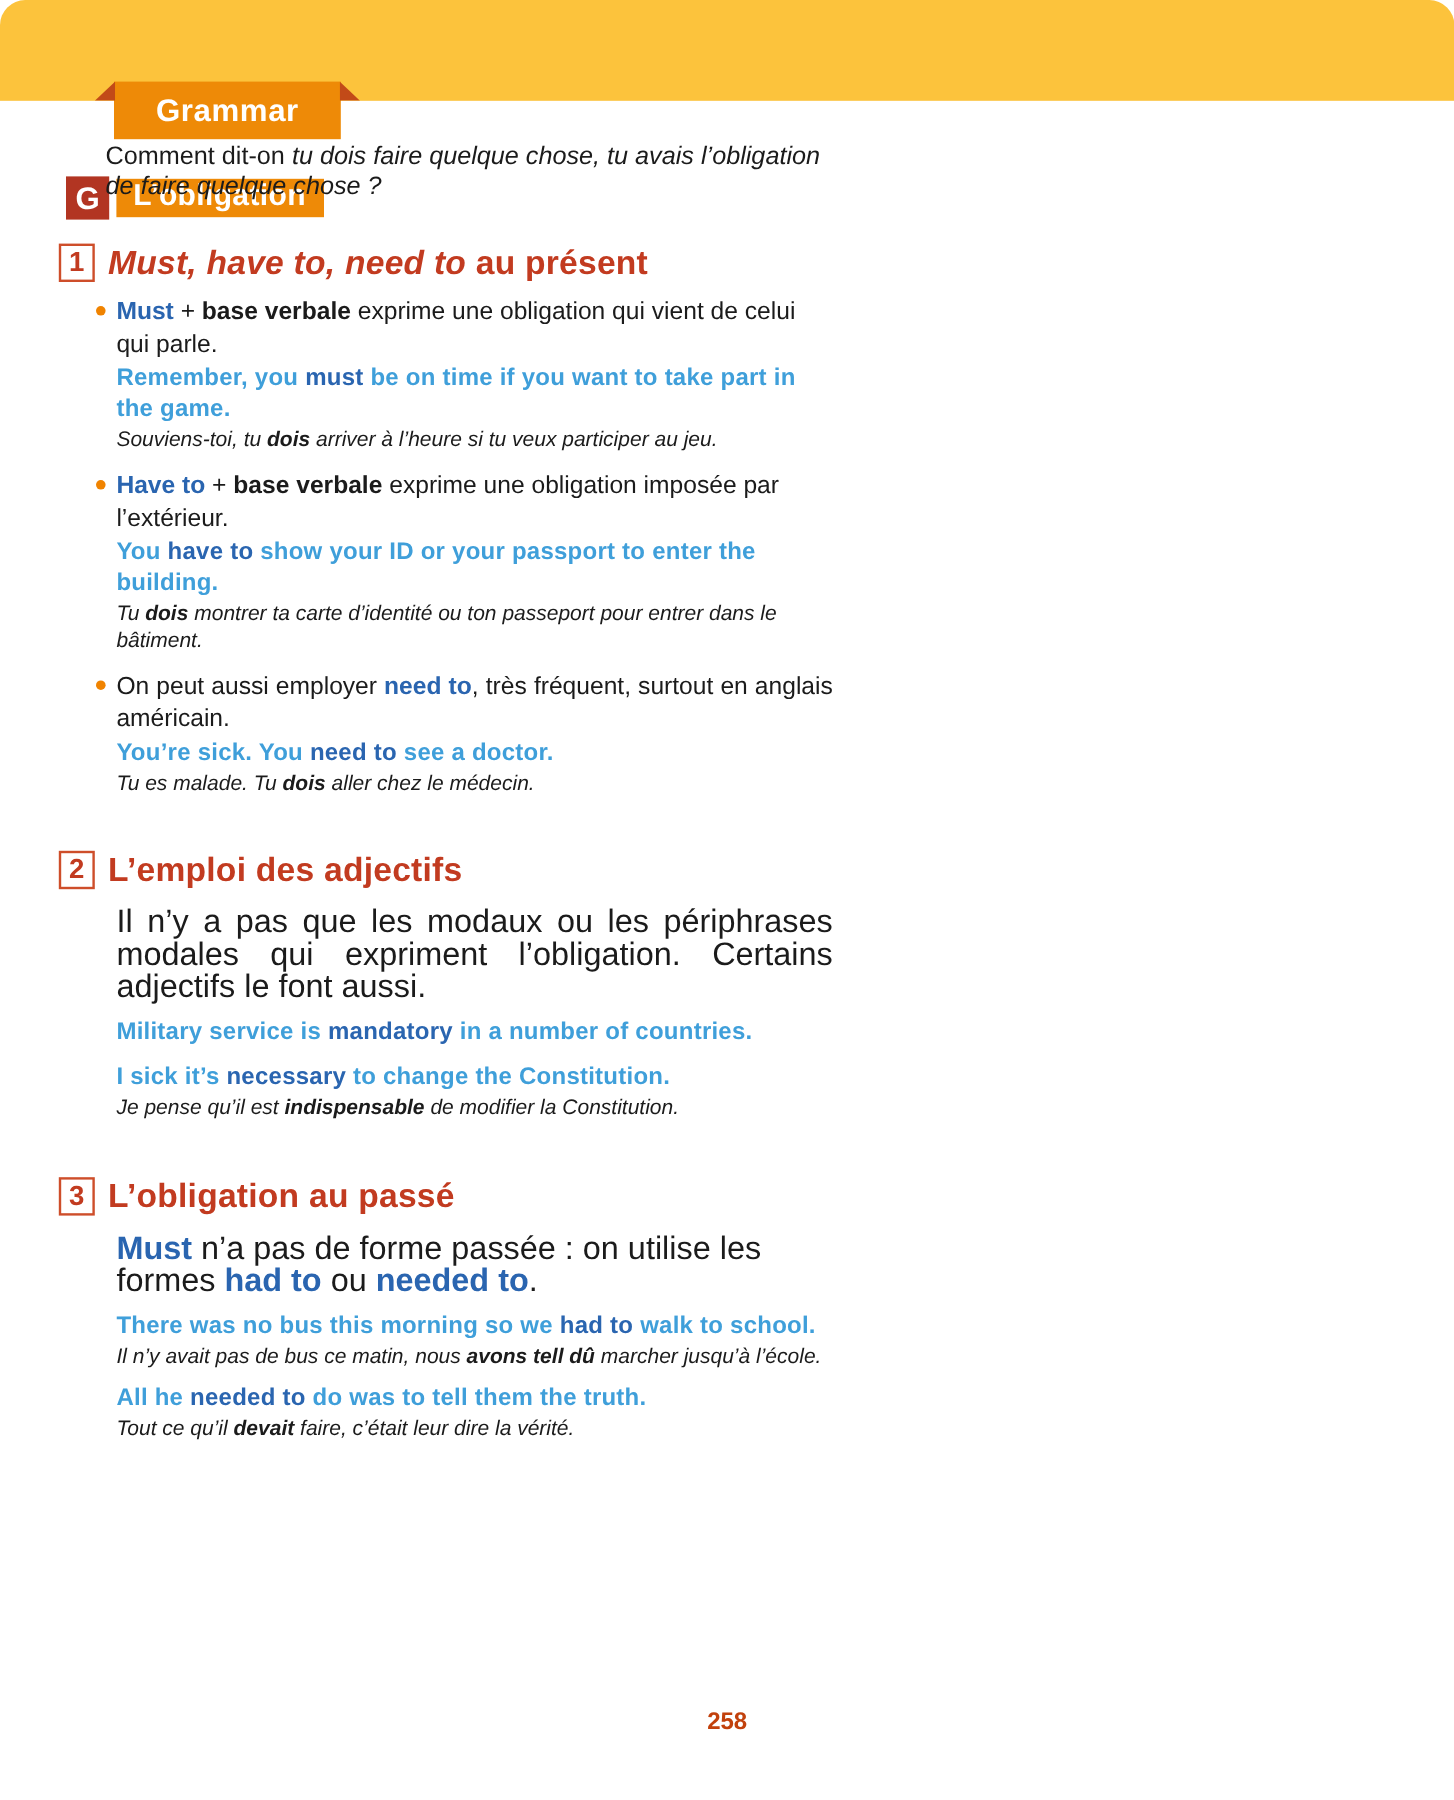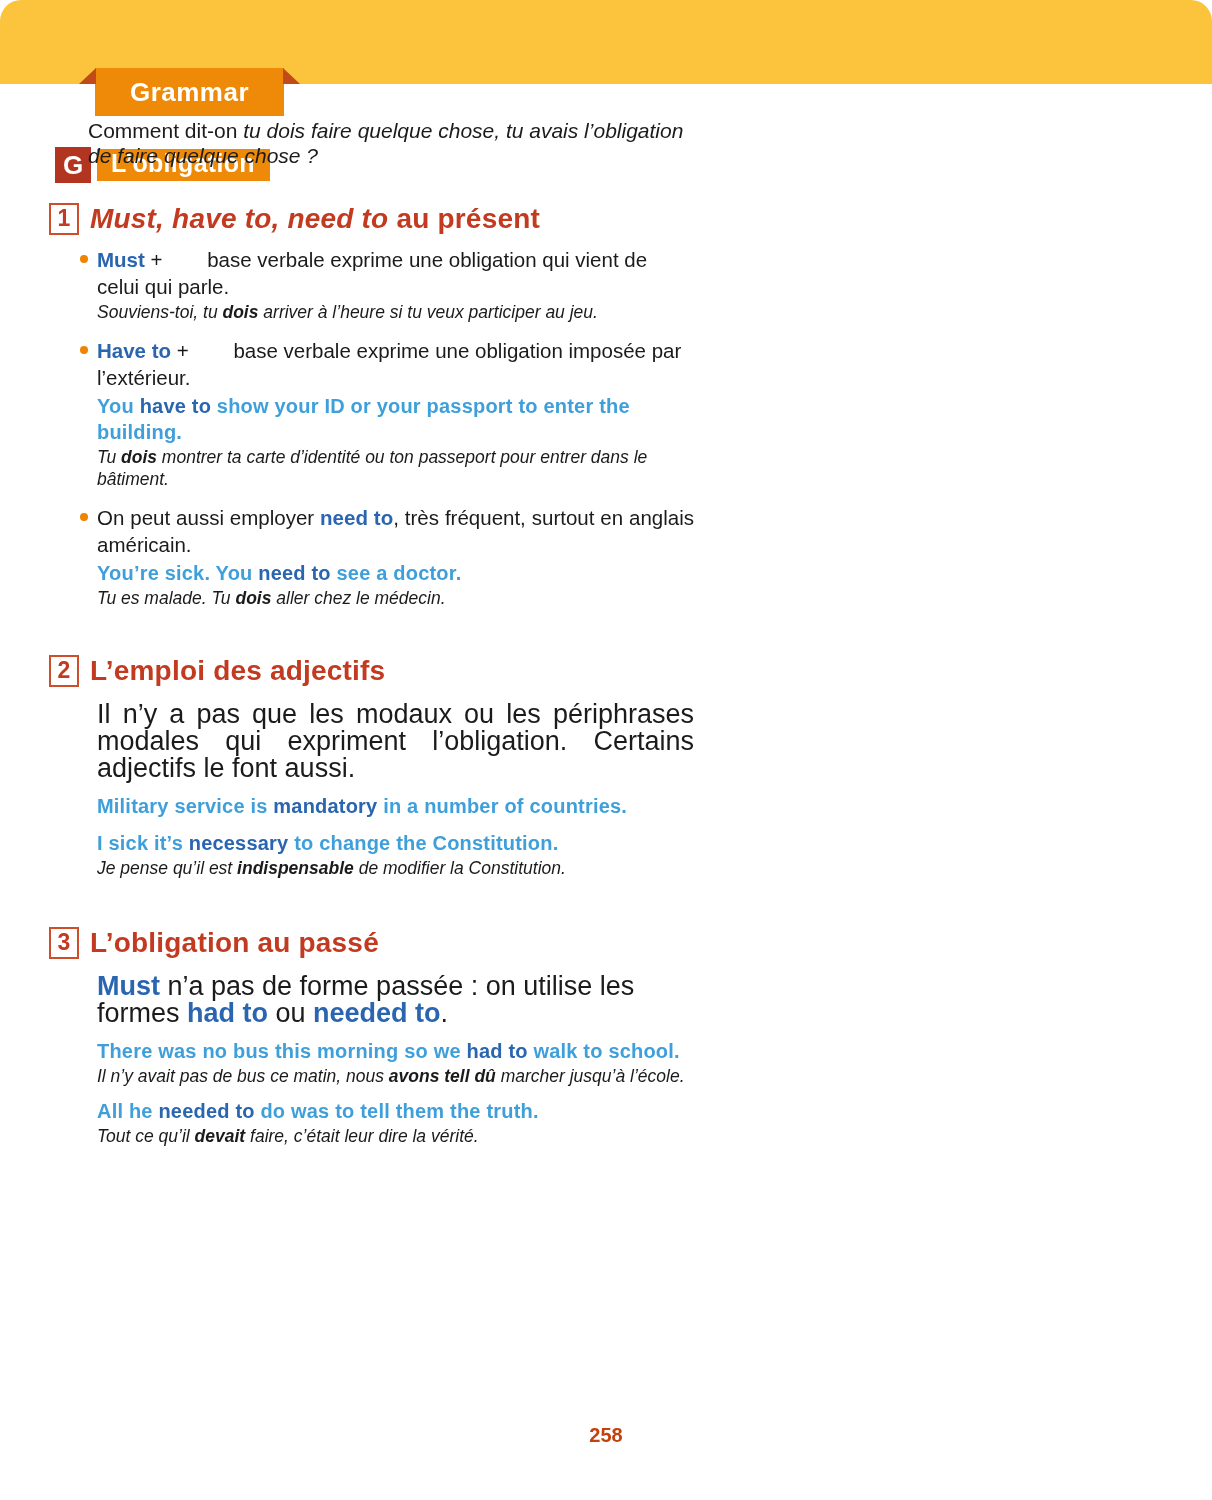--- a/index.html
+++ b/index.html
@@ -59,21 +59,21 @@
 
   .s2{margin-top:44px;}
   .s3{margin-top:46px;}
 
   .page-num{position:absolute;left:0;top:1424px;width:100%;text-align:center;
             font-weight:700;font-size:20px;color:#c2410c;}
 
   
   .sg-p{}
   .sg-i{font-style:italic;}
-  .sg-b{font-weight:400;margin-left:39px;}
+  .sg-b{font-weight:700;}
   .sg-bb{font-weight:700;color:var(--dkblue);}
   .sg-e{color:var(--ltblue);}
   .sg-eb{color:var(--dkblue);}
   .sg-f{}
   .sg-fb{font-weight:700;}
   .sg-ti{font-style:italic;}
   .sg-t{}
 </style>
 </head>
 <body>
@@ -98,20 +98,21 @@
     <p class="intro"><span class="sg-p">Comment dit-on </span><span class="sg-i">tu dois faire quelque chose, tu avais l’obligation de faire quelque chose ?</span></p>
 
     <section>
       <h2 class="sec-head">
         <span class="num-box">1</span>
         <span class="sec-title"><span class="sg-ti">Must, have to, need to</span><span class="sg-t"> au présent</span></span>
       </h2>
 
       <div class="bullet">
         <p class="b-text"><span class="sg-bb">Must</span><span class="sg-p"> + </span><span class="sg-b">base verbale</span><span class="sg-p"> exprime une obligation qui vient de celui qui parle.</span></p>
+        <p class="ex"><span class="sg-e">Remember, you </span><span class="sg-eb">must</span><span class="sg-e"> be on time if you want to take part in the game.</span></p>
         <p class="tr"><span class="sg-f">Souviens-toi, tu </span><span class="sg-fb">dois</span><span class="sg-f"> arriver à l’heure si tu veux participer au jeu.</span></p>
       </div>
 
       <div class="bullet">
         <p class="b-text"><span class="sg-bb">Have to</span><span class="sg-p"> + </span><span class="sg-b">base verbale</span><span class="sg-p"> exprime une obligation imposée par l’extérieur.</span></p>
         <p class="ex"><span class="sg-e">You </span><span class="sg-eb">have to</span><span class="sg-e"> show your ID or your passport to enter the building.</span></p>
         <p class="tr"><span class="sg-f">Tu </span><span class="sg-fb">dois</span><span class="sg-f"> montrer ta carte d’identité ou ton passeport pour entrer dans le bâtiment.</span></p>
       </div>
 
       <div class="bullet">

